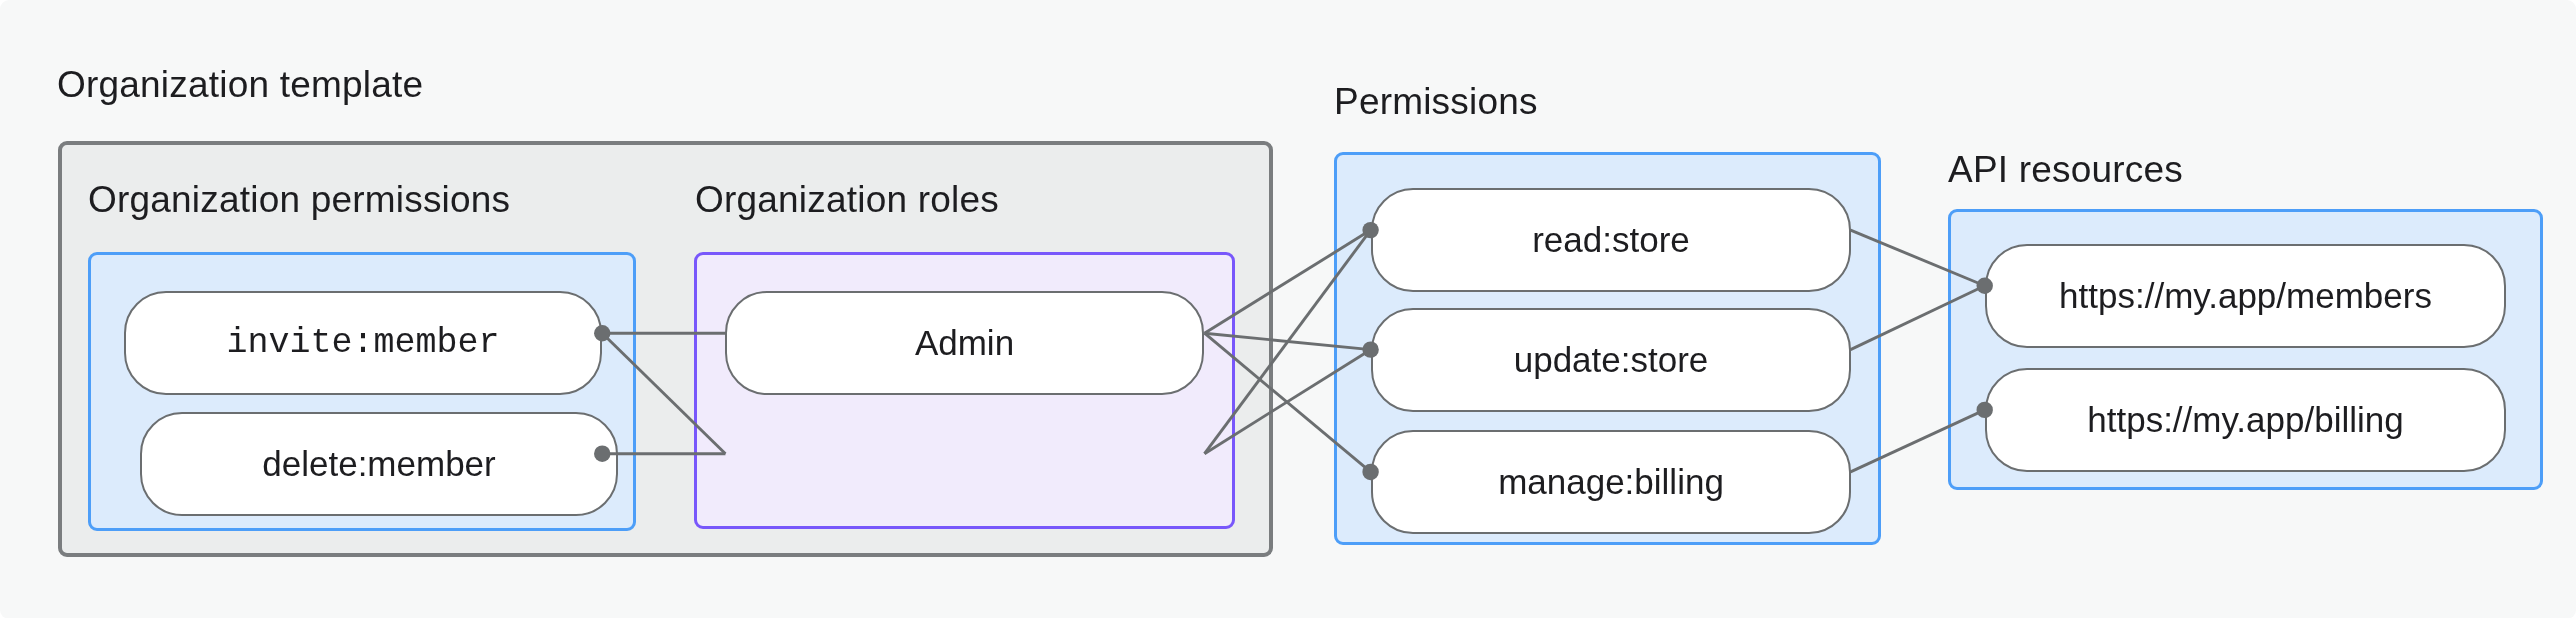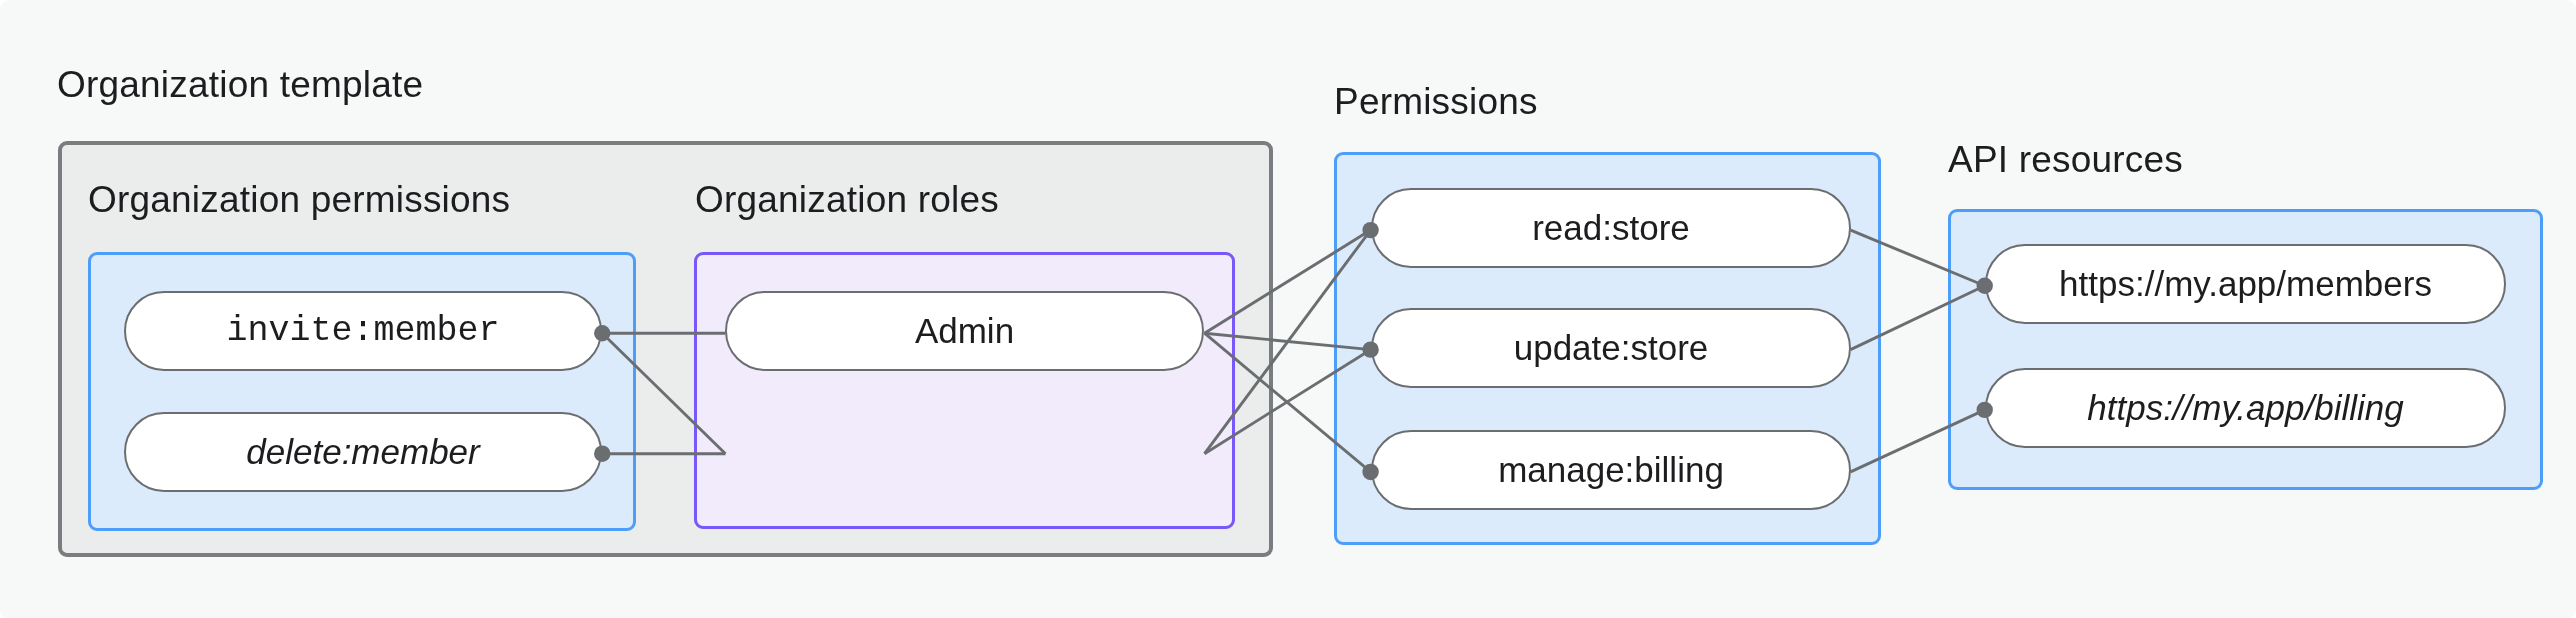--- a/index.html
+++ b/index.html
@@ -48,21 +48,21 @@
   .box.blue {
     background: var(--blue-bg);
     border: 3.7px solid var(--blue-border);
   }
   .box.purple {
     background: var(--purple-bg);
     border: 3.7px solid var(--purple-border);
   }
   .pill {
     position: absolute;
-    height: 80px;
+    height: 104px;
     background: var(--node-bg);
     border: 2.7px solid var(--node-border);
     border-radius: 42px;
     display: flex;
     align-items: center;
     justify-content: center;
     font-size: 35px;
     color: var(--text);
     white-space: nowrap;
   }
@@ -85,34 +85,34 @@
 
   <div class="section-label" style="left:88px; top:179px;">Organization permissions</div>
   <div class="section-label" style="left:695px; top:179px;">Organization roles</div>
 
   <div class="box blue" style="left:88px; top:252px; width:548px; height:279px;"></div>
   <div class="box purple" style="left:694px; top:252px; width:541px; height:277px;"></div>
 
   <div class="section-label" style="left:1334px; top:81px;">Permissions</div>
   <div class="box blue" style="left:1334px; top:152px; width:547px; height:393px;"></div>
 
-  <div class="section-label" style="left:1948px; top:139px;">API resources</div>
+  <div class="section-label" style="left:1948px; top:149px;">API resources</div>
   <div class="box blue" style="left:1948px; top:209px; width:595px; height:281px;"></div>
 
   <div class="pill" style="left:124px; top:291px; width:478px;font-family:Liberation Mono, monospace;">invite:member</div>
-  <div class="pill" style="left:124px; top:412px; width:478px;font-style:italic;">delete:member</div>
+  <div class="pill" style="left:140px; top:412px; width:478px;">delete:member</div>
 
   <div class="pill" style="left:725px; top:291px; width:479px;">Admin</div>
 
   <div class="pill" style="left:1371px; top:188px; width:480px;">read:store</div>
   <div class="pill" style="left:1371px; top:308px; width:480px;">update:store</div>
   <div class="pill" style="left:1371px; top:430px; width:480px;">manage:billing</div>
 
   <div class="pill" style="left:1985px; top:244px; width:521px;">https://my.app/members</div>
-  <div class="pill" style="left:1985px; top:368px; width:521px;font-style:italic;">https://my.app/billing</div>
+  <div class="pill" style="left:1985px; top:368px; width:521px;">https://my.app/billing</div>
 
   <svg id="edges-svg" viewBox="0 0 2823 678" xmlns="http://www.w3.org/2000/svg">
       <line x1="660" y1="365" x2="795" y2="365" stroke="#6b6e70" stroke-width="3.2"></line>
       <line x1="660" y1="365" x2="795" y2="497" stroke="#6b6e70" stroke-width="3.2"></line>
       <line x1="660" y1="497" x2="795" y2="497" stroke="#6b6e70" stroke-width="3.2"></line>
       <line x1="1320" y1="365" x2="1502" y2="252" stroke="#6b6e70" stroke-width="3.2"></line>
       <line x1="1320" y1="365" x2="1502" y2="383" stroke="#6b6e70" stroke-width="3.2"></line>
       <line x1="1320" y1="365" x2="1502" y2="517" stroke="#6b6e70" stroke-width="3.2"></line>
       <line x1="1320" y1="497" x2="1502" y2="252" stroke="#6b6e70" stroke-width="3.2"></line>
       <line x1="1320" y1="497" x2="1502" y2="383" stroke="#6b6e70" stroke-width="3.2"></line>

